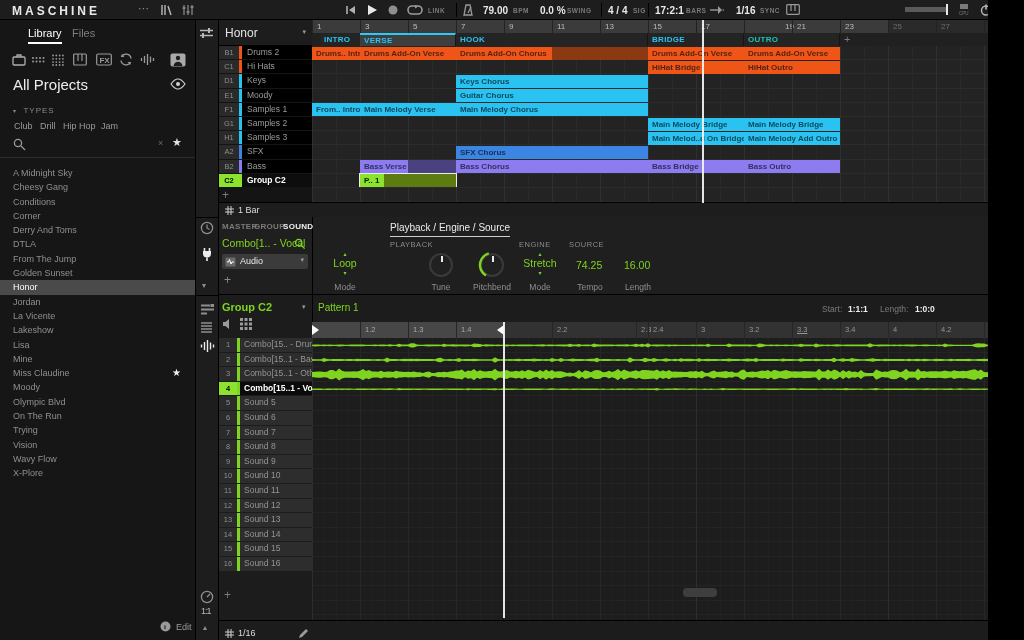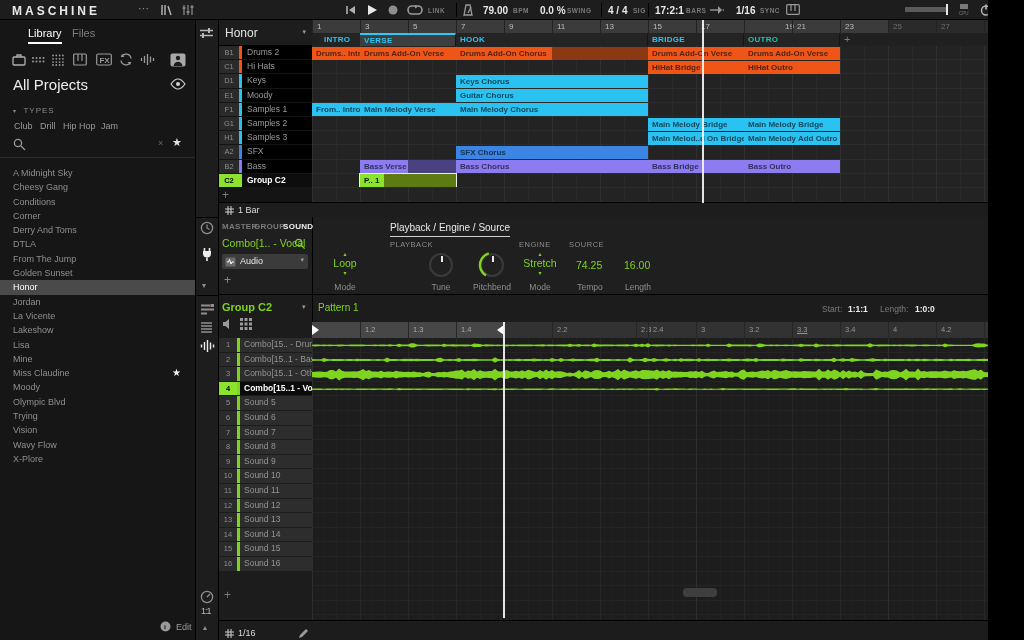--- a/index.html
+++ b/index.html
@@ -306,20 +306,21 @@
         <div class="proj"><span>Golden Sunset</span></div>
         <div class="proj sel"><span>Honor</span></div>
         <div class="proj"><span>Jordan</span></div>
         <div class="proj"><span>La Vicente</span></div>
         <div class="proj"><span>Lakeshow</span></div>
         <div class="proj"><span>Lisa</span></div>
         <div class="proj"><span>Mine</span></div>
         <div class="proj"><span>Miss Claudine</span><span class="pstar">★</span></div>
         <div class="proj"><span>Moody</span></div>
         <div class="proj"><span>Olympic Blvd</span></div>
+        <div class="proj"><span>On The Run</span></div>
         <div class="proj"><span>Trying</span></div>
         <div class="proj"><span>Vision</span></div>
         <div class="proj"><span>Wavy Flow</span></div>
         <div class="proj"><span>X-Plore</span></div>
       </div>
     <div id="edit-row">
       <span style="position:absolute;left:160px;top:3px">
           <svg width="11" height="11" viewBox="0 0 11 11">
             <circle cx="5.5" cy="5.5" r="5" fill="#9a9a9a"></circle>
             <text x="4" y="8.2" font-size="7" font-weight="bold" fill="#161616" font-family="Liberation Serif">i</text>

